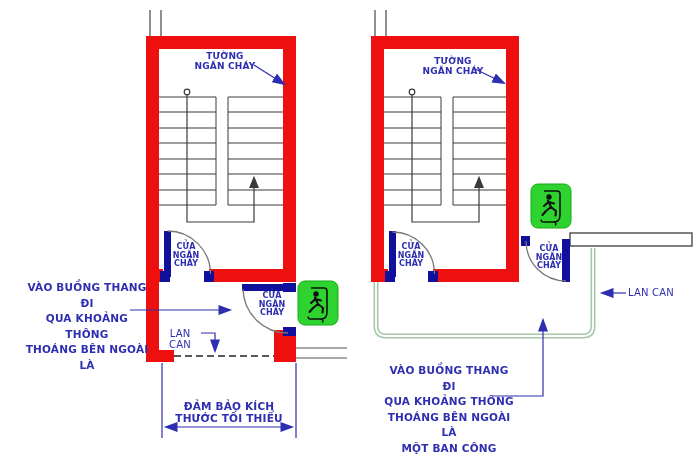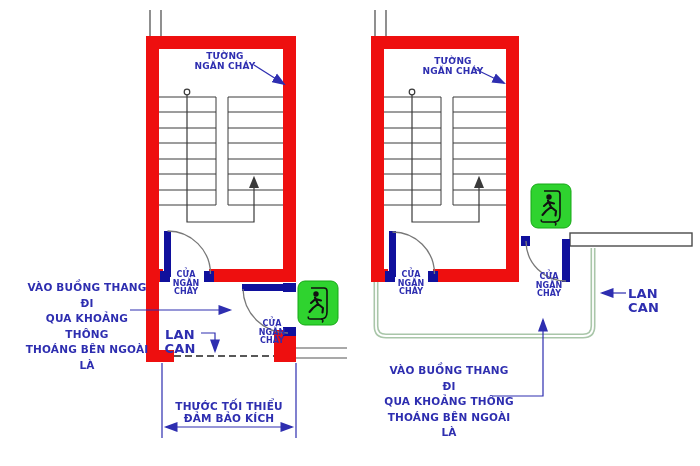--- a/index.html
+++ b/index.html
@@ -4,22 +4,22 @@
 <style>
   html,body{margin:0;padding:0;background:#fff;}
   .stage{position:relative;width:692px;height:466px;background:#ffffff;overflow:hidden;
          font-family:"DejaVu Sans",sans-serif;padding-left:12px;}
   .stage svg{position:absolute;left:0;top:0;}
   .lbl{position:absolute;color:#2e2eb0;text-align:center;line-height:1.1;
        font-family:"DejaVu Sans",sans-serif;}
   .cap{font-size:10.5px;font-weight:600;line-height:15.5px;letter-spacing:.2px;margin-left:20px;}
   .dim{font-size:10.5px;font-weight:600;line-height:12px;letter-spacing:.2px;}
   .fw{font-size:9px;font-weight:600;line-height:9.5px;letter-spacing:.2px;}
-  .door{font-size:8px;font-weight:600;line-height:8.6px;letter-spacing:.1px;margin-top:28px;}
-  .lan{font-size:13px;font-weight:700;letter-spacing:.2px;}
+  .door{font-size:8px;font-weight:600;line-height:8.6px;letter-spacing:.1px;}
+  .lan{font-size:10px;font-weight:400;letter-spacing:.2px;}
 </style>
 </head>
 <body>
 
 <div class="stage">
 
 <svg width="700" height="466" viewBox="0 0 700 466">
   <defs>
     <marker id="mb" orient="auto-start-reverse" markerWidth="12" markerHeight="9" refX="8" refY="3.5" viewBox="0 0 10 7">
       <path d="M0 0 L9.5 3.5 L0 7 z" fill="#2e2eb0"></path>
@@ -155,22 +155,22 @@
   <div>NGĂN</div>
   <div>CHÁY</div>
 </div>
 <div class="lbl lan" style="left:160px;top:328px;width:40px">LAN CAN</div>
 <div class="lbl cap" style="left:3px;top:280px;width:128px">
   <div>VÀO BUỒNG THANG ĐI</div>
   <div>QUA KHOẢNG THÔNG</div>
   <div>THOÁNG BÊN NGOÀI LÀ</div>
 </div>
 <div class="lbl dim" style="left:165px;top:400px;width:128px">
+  <div>ĐẢM BẢO KÍCH</div>
   <div>THƯỚC TỐI THIỂU</div>
-  <div>ĐẢM BẢO KÍCH</div>
 </div>
 
 <div class="lbl fw" style="left:422px;top:57px;width:62px">
   <div>TƯỜNG</div>
   <div>NGĂN CHÁY</div>
 </div>
 <div class="lbl door" style="left:394px;top:243px;width:34px">
   <div>CỬA</div>
   <div>NGĂN</div>
   <div>CHÁY</div>
@@ -178,15 +178,16 @@
 <div class="lbl door" style="left:532px;top:245px;width:34px">
   <div>CỬA</div>
   <div>NGĂN</div>
   <div>CHÁY</div>
 </div>
 <div class="lbl lan" style="left:628px;top:287px;width:46px;text-align:left">LAN CAN</div>
 <div class="lbl cap" style="left:364px;top:363px;width:130px">
   <div>VÀO BUỒNG THANG ĐI</div>
   <div>QUA KHOẢNG THÔNG</div>
   <div>THOÁNG BÊN NGOÀI LÀ</div>
+  <div>MỘT BAN CÔNG</div>
 </div>
 
 </div>
 
 </body></html>

